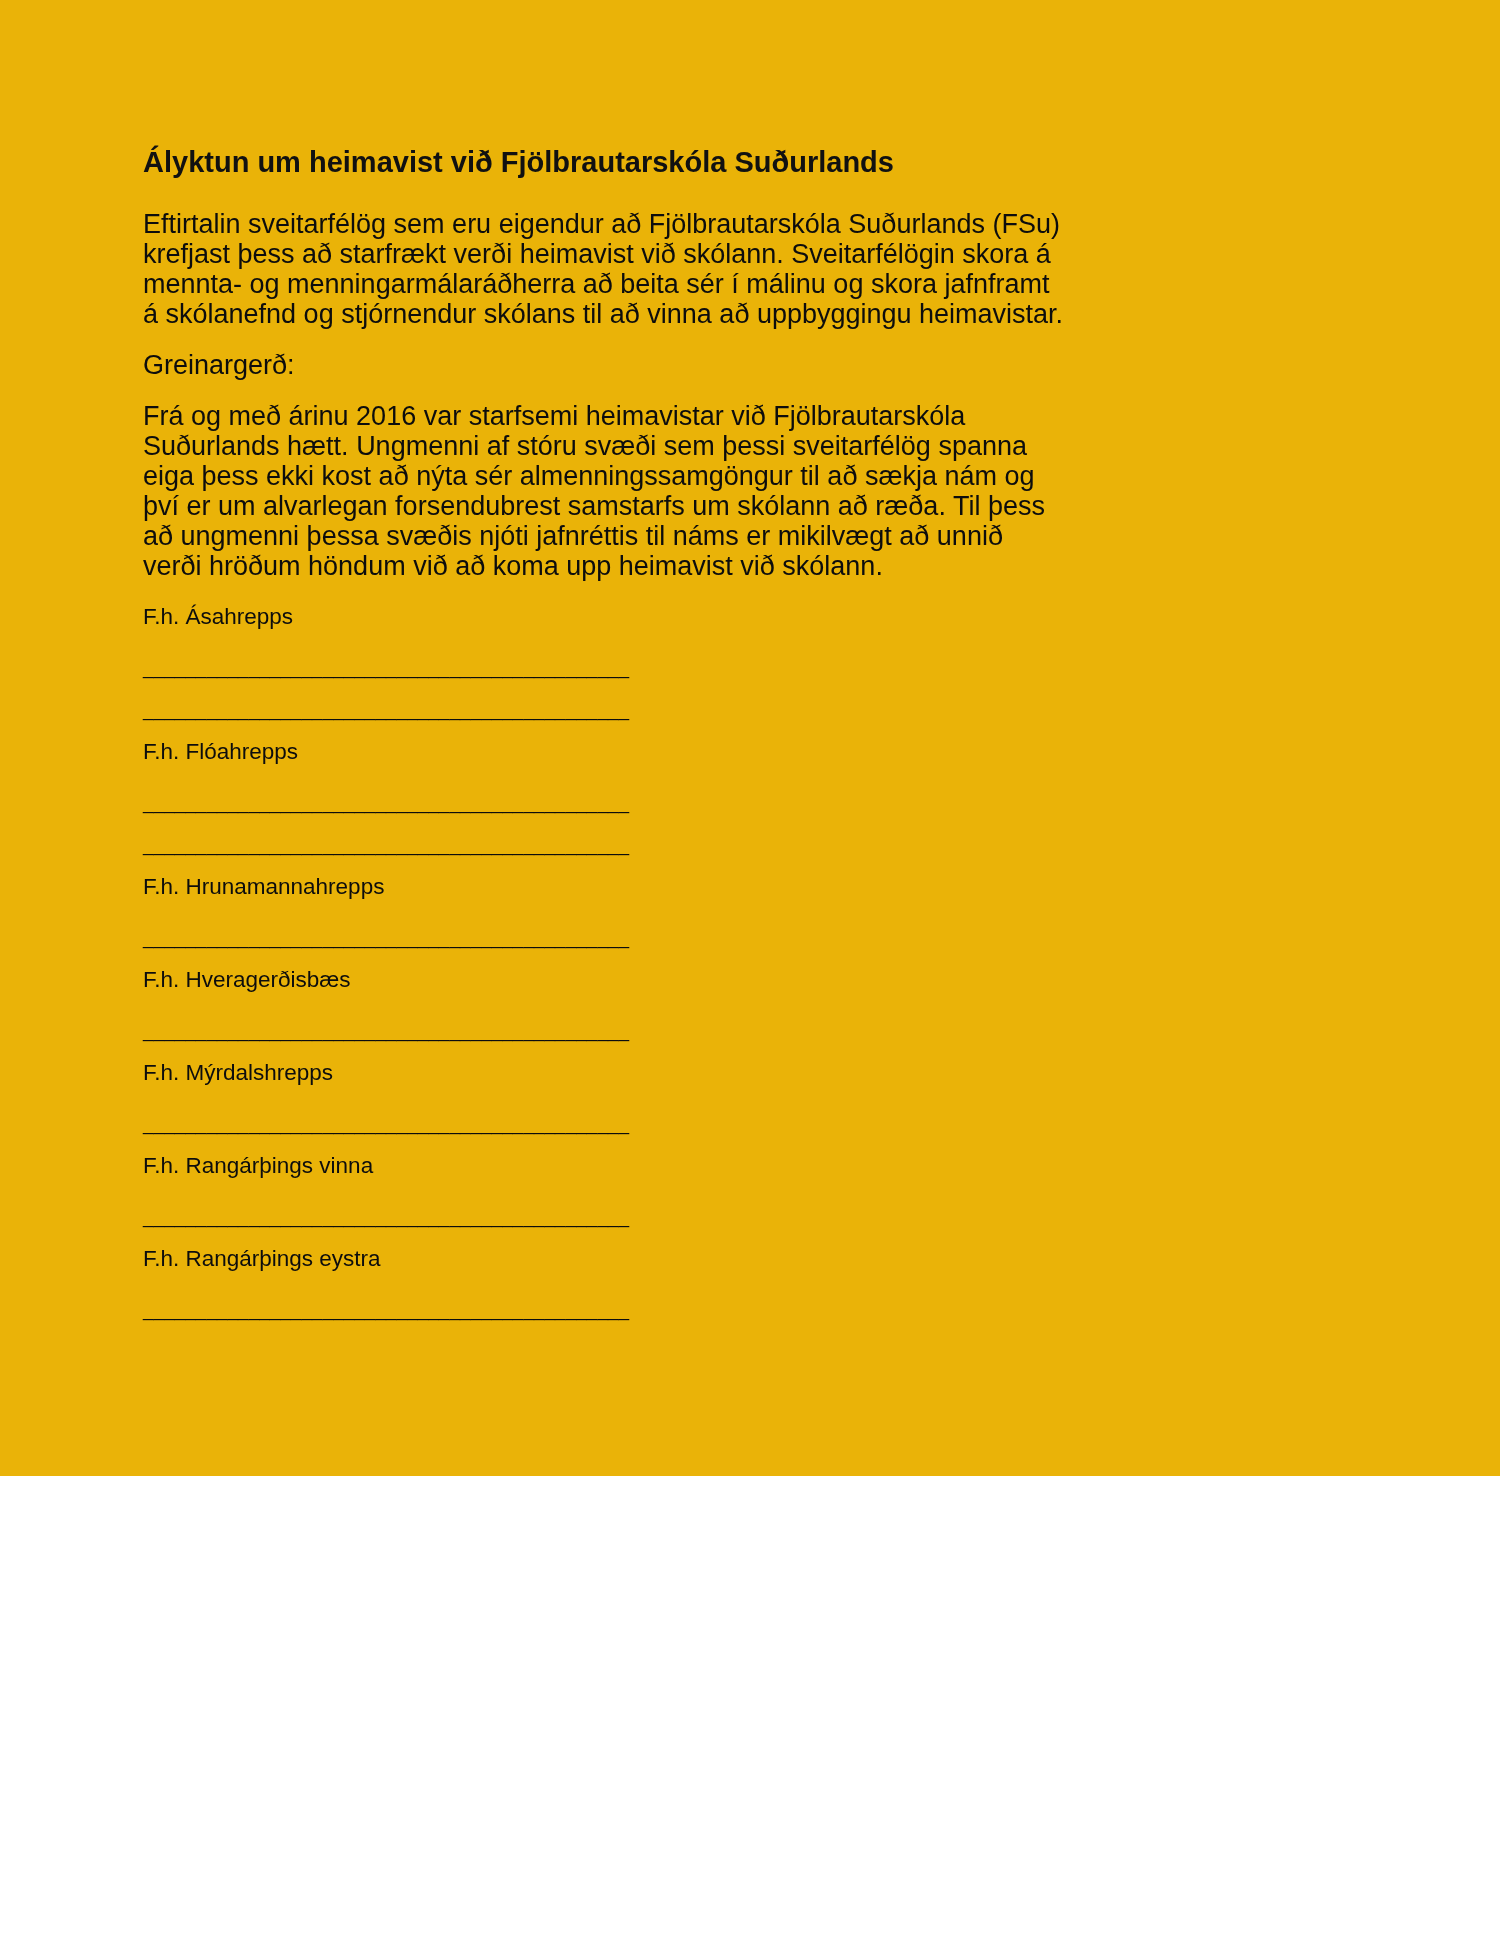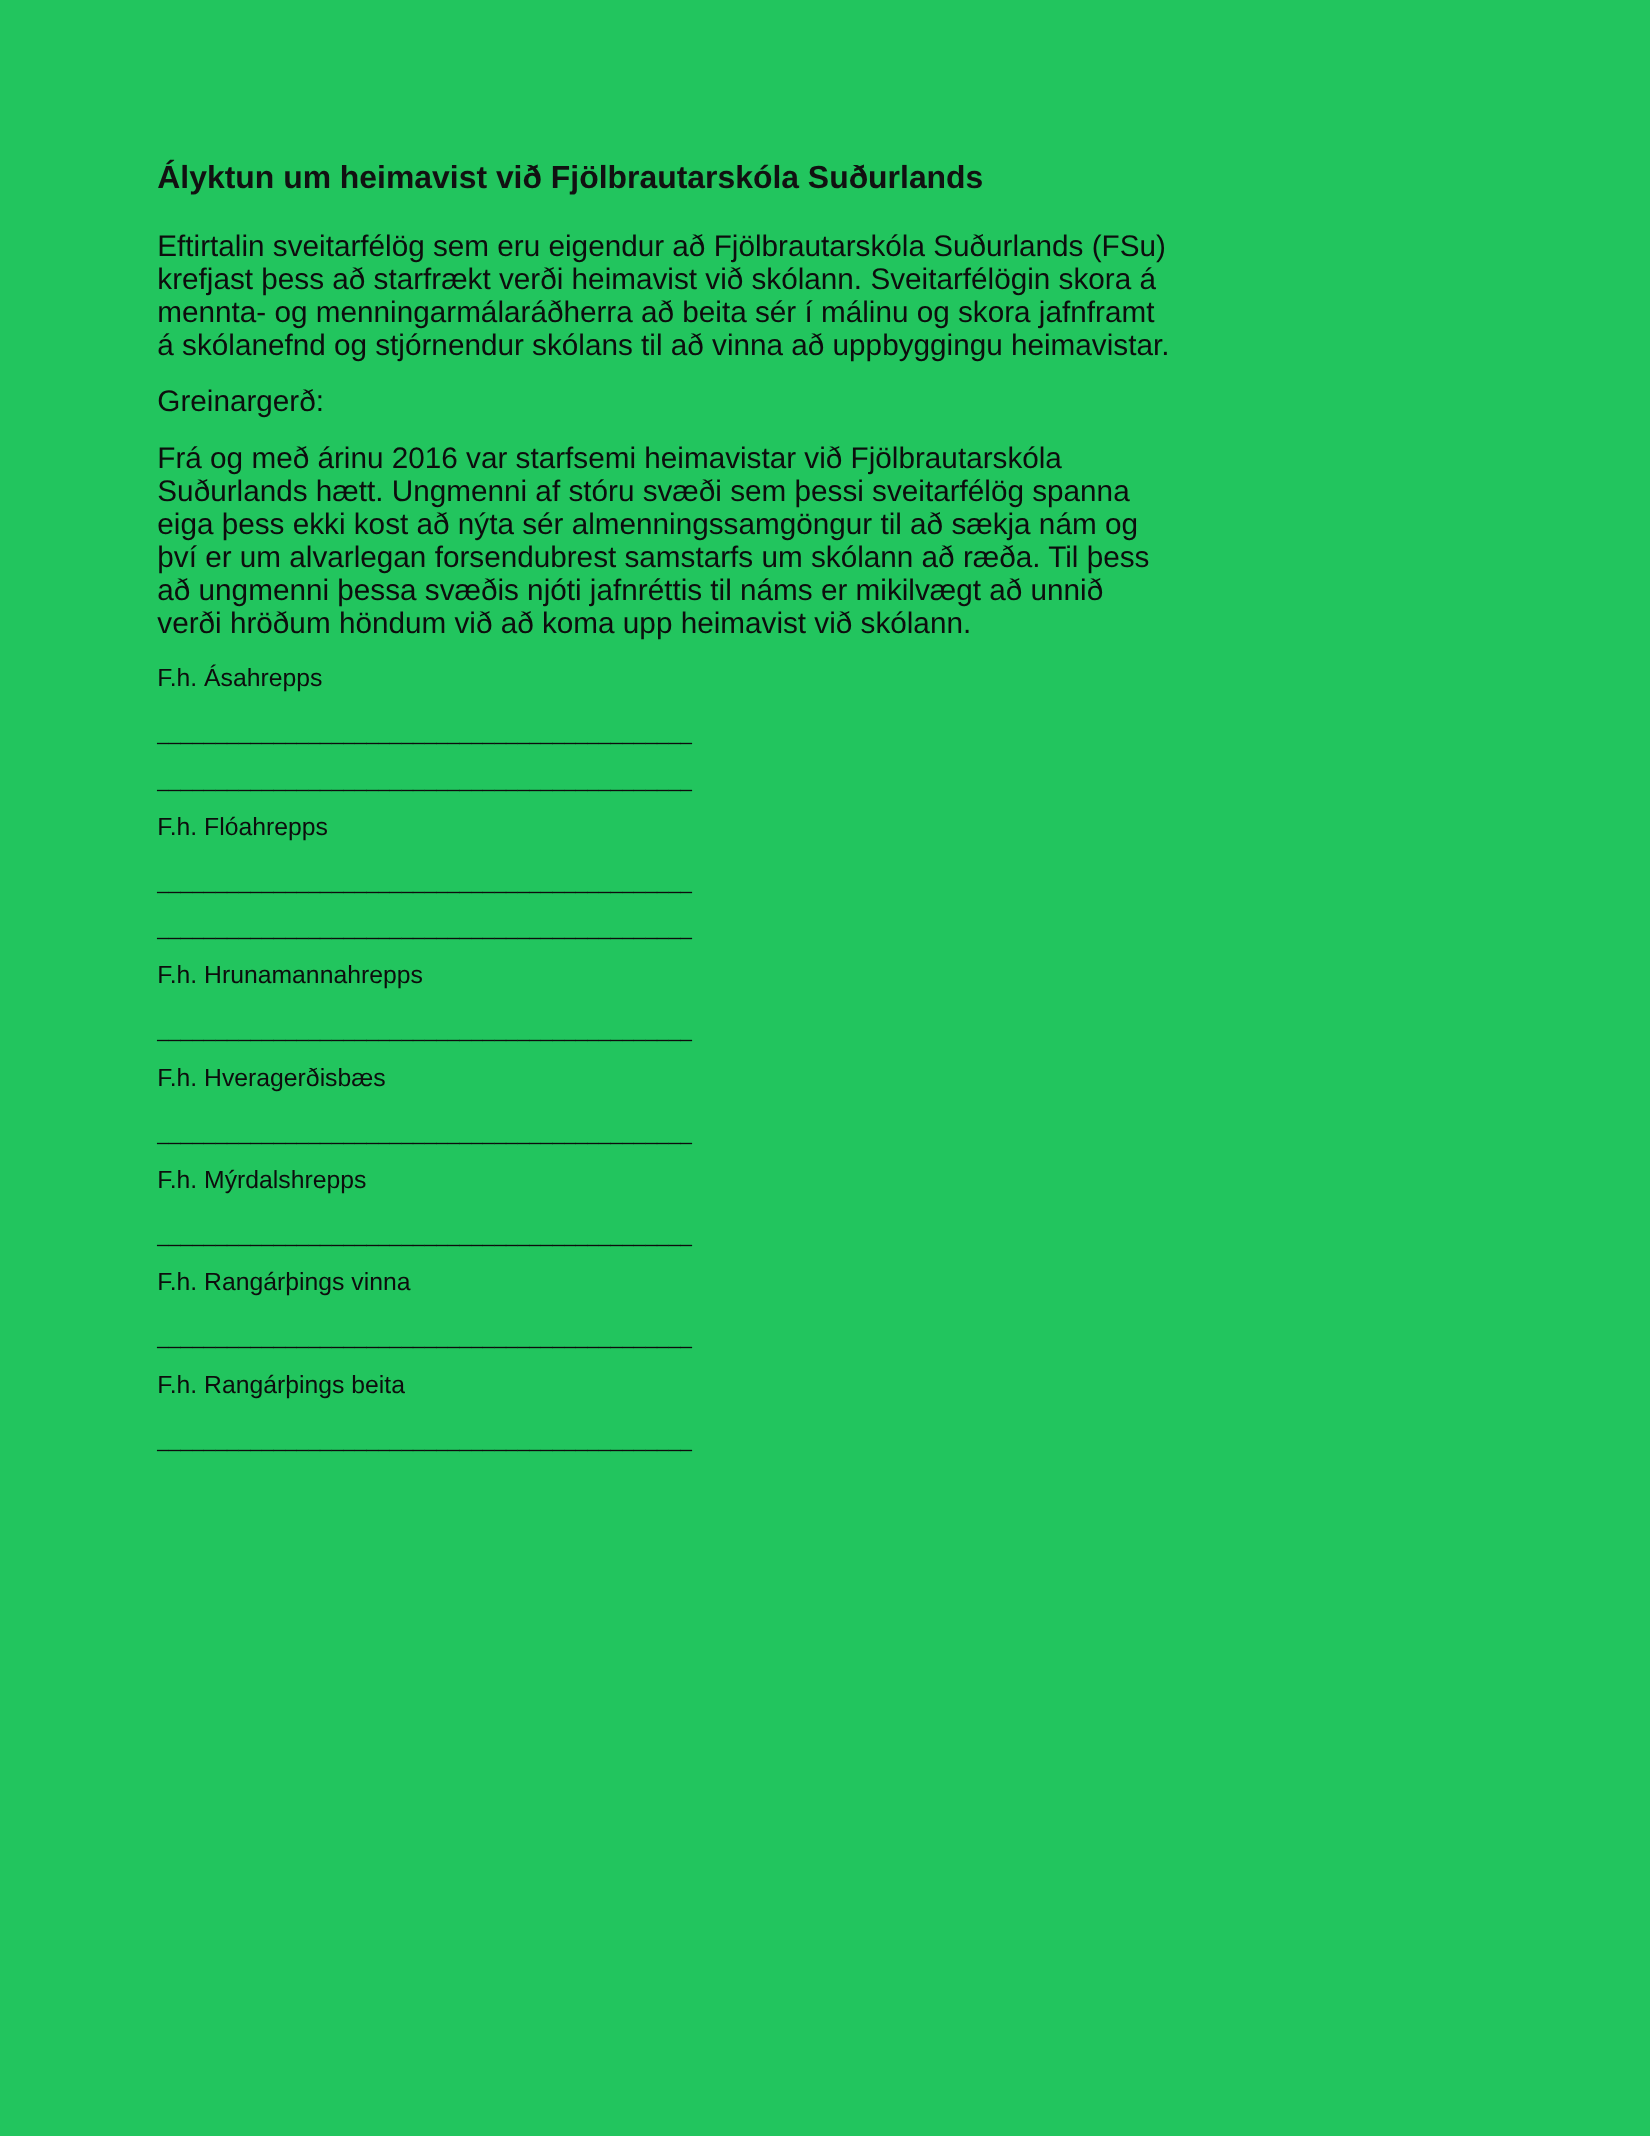--- a/index.html
+++ b/index.html
@@ -4,23 +4,23 @@
 <style>
   * { box-sizing: border-box; }
   html, body {
     margin: 0;
     padding: 0;
     background: #ffffff;
   }
   .page {
     position: relative;
     width: 1500px;
-    height: 1942px;
+    height: 1476px;
     margin: 0 auto;
-    background: #22c55e;
+    background: #eab308;
     color: #0d0d0d;
     font-family: "Liberation Sans", sans-serif;
     padding: 146px 435px 60px 143px; 
     overflow: hidden;
   }
   h1.doc-title {
     font-size: 29px;
     font-weight: 700;
     margin: 0 0 30px 0;
     color: #111111;
@@ -100,19 +100,19 @@
       <p class="sig-label">F.h. Mýrdalshrepps</p>
       <p class="sig-line">______________________________________________</p>
     </div>
 
     <div class="sig-block">
       <p class="sig-label">F.h. Rangárþings vinna</p>
       <p class="sig-line">______________________________________________</p>
     </div>
 
     <div class="sig-block">
-      <p class="sig-label">F.h. Rangárþings beita</p>
+      <p class="sig-label">F.h. Rangárþings eystra</p>
       <p class="sig-line">______________________________________________</p>
     </div>
 
   </div>
 
 </div>
 
 </body></html>

